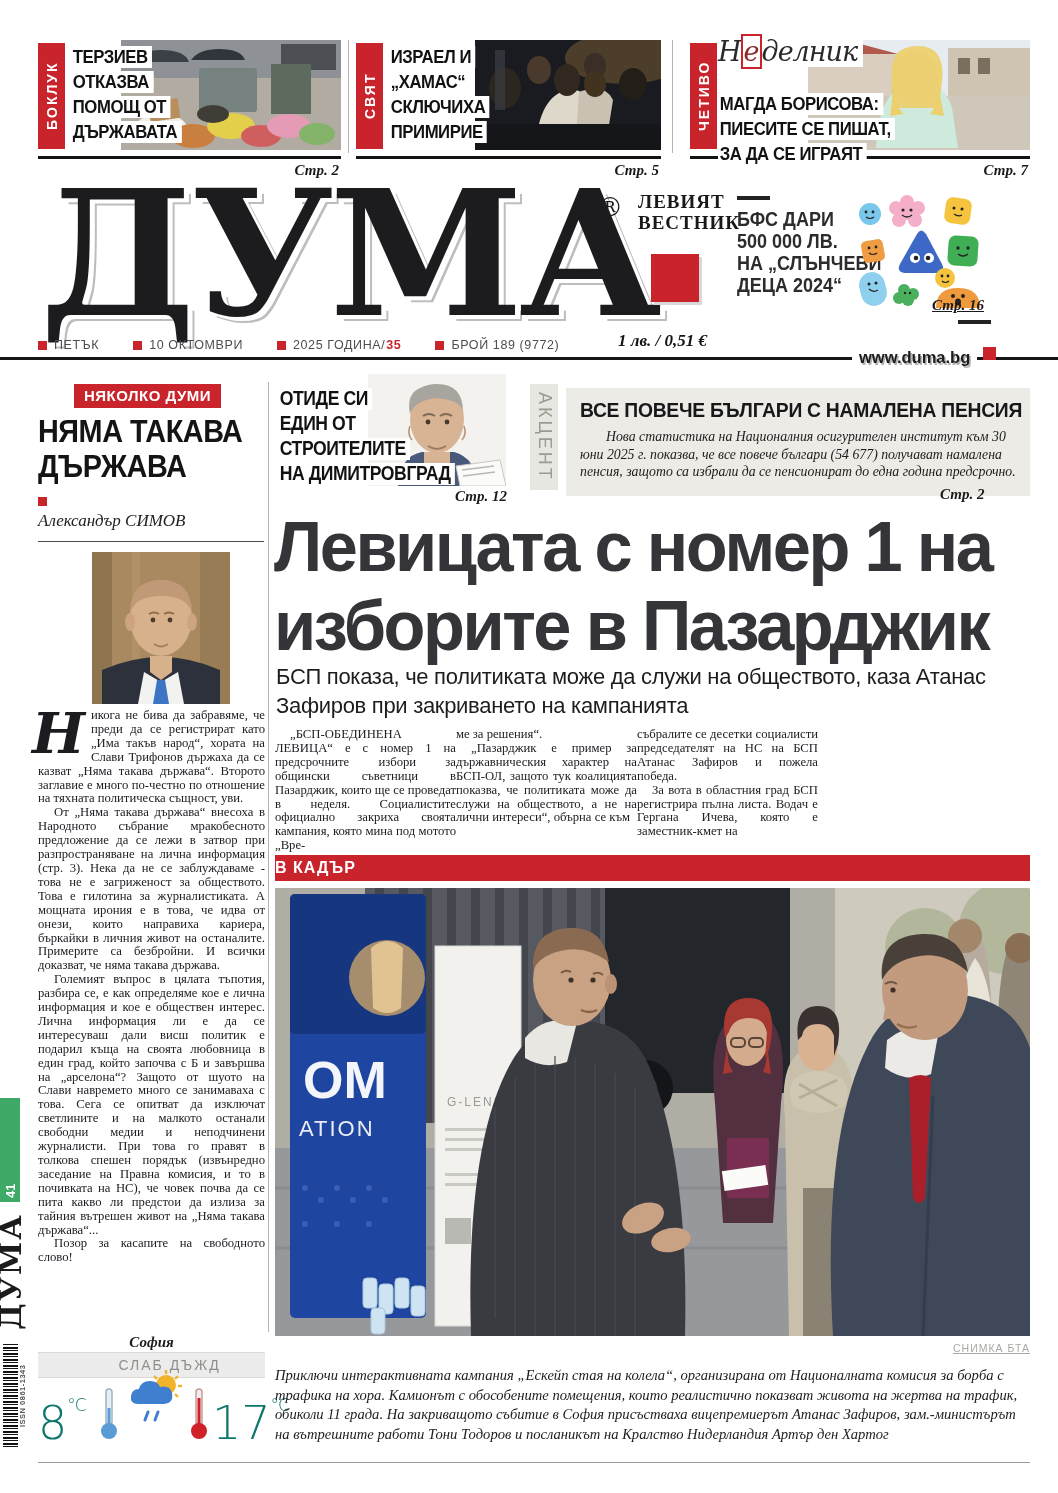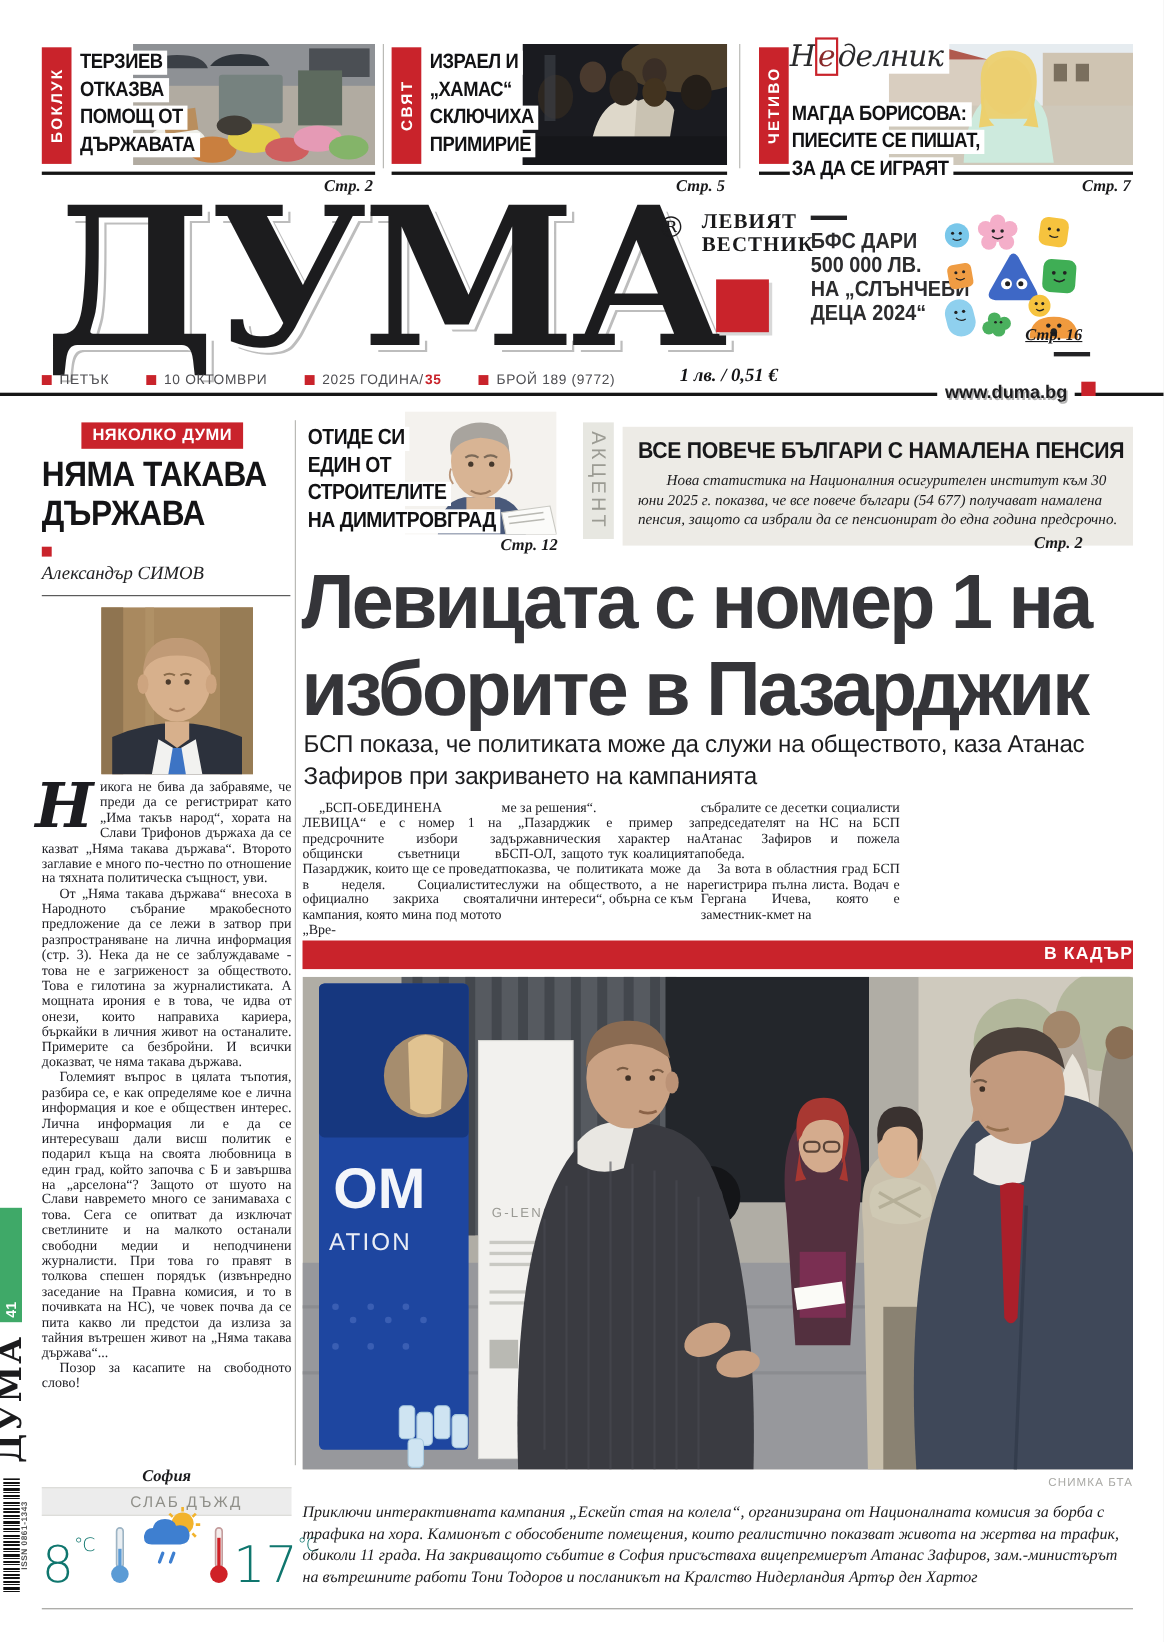--- a/index.html
+++ b/index.html
@@ -42,24 +42,24 @@
   .colbody p{margin:0;}
   .colbody p.ind{text-indent:15px;}
   
   .mainhead{font-family:"Liberation Sans",sans-serif;font-weight:bold;font-size:70px;line-height:79px;
             letter-spacing:-2.5px;color:#353539;white-space:nowrap;transform:scaleX(.98);transform-origin:0 0;}
   .subhead{font-family:"Liberation Sans",sans-serif;font-size:22px;line-height:29px;color:#1d1d1f;letter-spacing:-0.3px;}
   
   .akcent-title{font-family:"Liberation Sans",sans-serif;font-weight:bold;font-size:21px;letter-spacing:-0.3px;
                 color:#18181a;transform:scaleX(.92);transform-origin:0 0;white-space:nowrap;}
   .akcent-text{font-style:italic;font-size:13.8px;line-height:17.6px;color:#1c1c1e;text-indent:26px;margin:6px 0 0;}
-  .vkadar{background:#c9232b;color:#fff;display:flex;align-items:center;justify-content:flex-end;}
+  .vkadar{background:#c9232b;color:#fff;display:flex;align-items:center;justify-content:flex-start;}
   .vkadar span{font-family:"Liberation Sans",sans-serif;font-weight:bold;font-size:16px;letter-spacing:1px;}
   .caption{font-style:italic;font-size:14.6px;line-height:19.6px;color:#1c1c1e;}
-  .credit{font-family:"Liberation Sans",sans-serif;font-size:10.5px;letter-spacing:1px;color:#a9a9a5;text-align:right;}
+  .credit{font-family:"Liberation Sans",sans-serif;font-size:10.5px;letter-spacing:1px;color:#a9a9a5;text-align:right;text-decoration:underline;}
   
   .cond-bar{background:#ececе8;background:#ececec;border-top:1px solid #d9d9d5;border-bottom:1px solid #d9d9d5;
             display:flex;align-items:center;justify-content:center;}
   .cond-bar span{font-family:"Liberation Sans",sans-serif;font-size:14px;letter-spacing:2px;color:#8f8f89;margin-left:36px;}
   .temp{font-family:"DejaVu Sans",sans-serif;font-weight:200;font-size:46px;line-height:46px;color:#0f766e;}
   .temp sup{font-size:17px;font-weight:200;vertical-align:28px;letter-spacing:-1px;}
   .brand{font-family:"DejaVu Serif",serif;font-style:italic;font-size:27px;color:#2a2a2c;letter-spacing:-1px;}
   .brand .ebox{border:2px solid #c9232b;padding:0 1px;color:#8a2a2a;}
   .barcode{background:repeating-linear-gradient(to bottom,#111 0 1px,#fff 1px 3px,#111 3px 5px,#fff 5px 6px);}
   .issn{font-family:"Liberation Sans",sans-serif;font-size:7.5px;color:#555;letter-spacing:.5px;}

